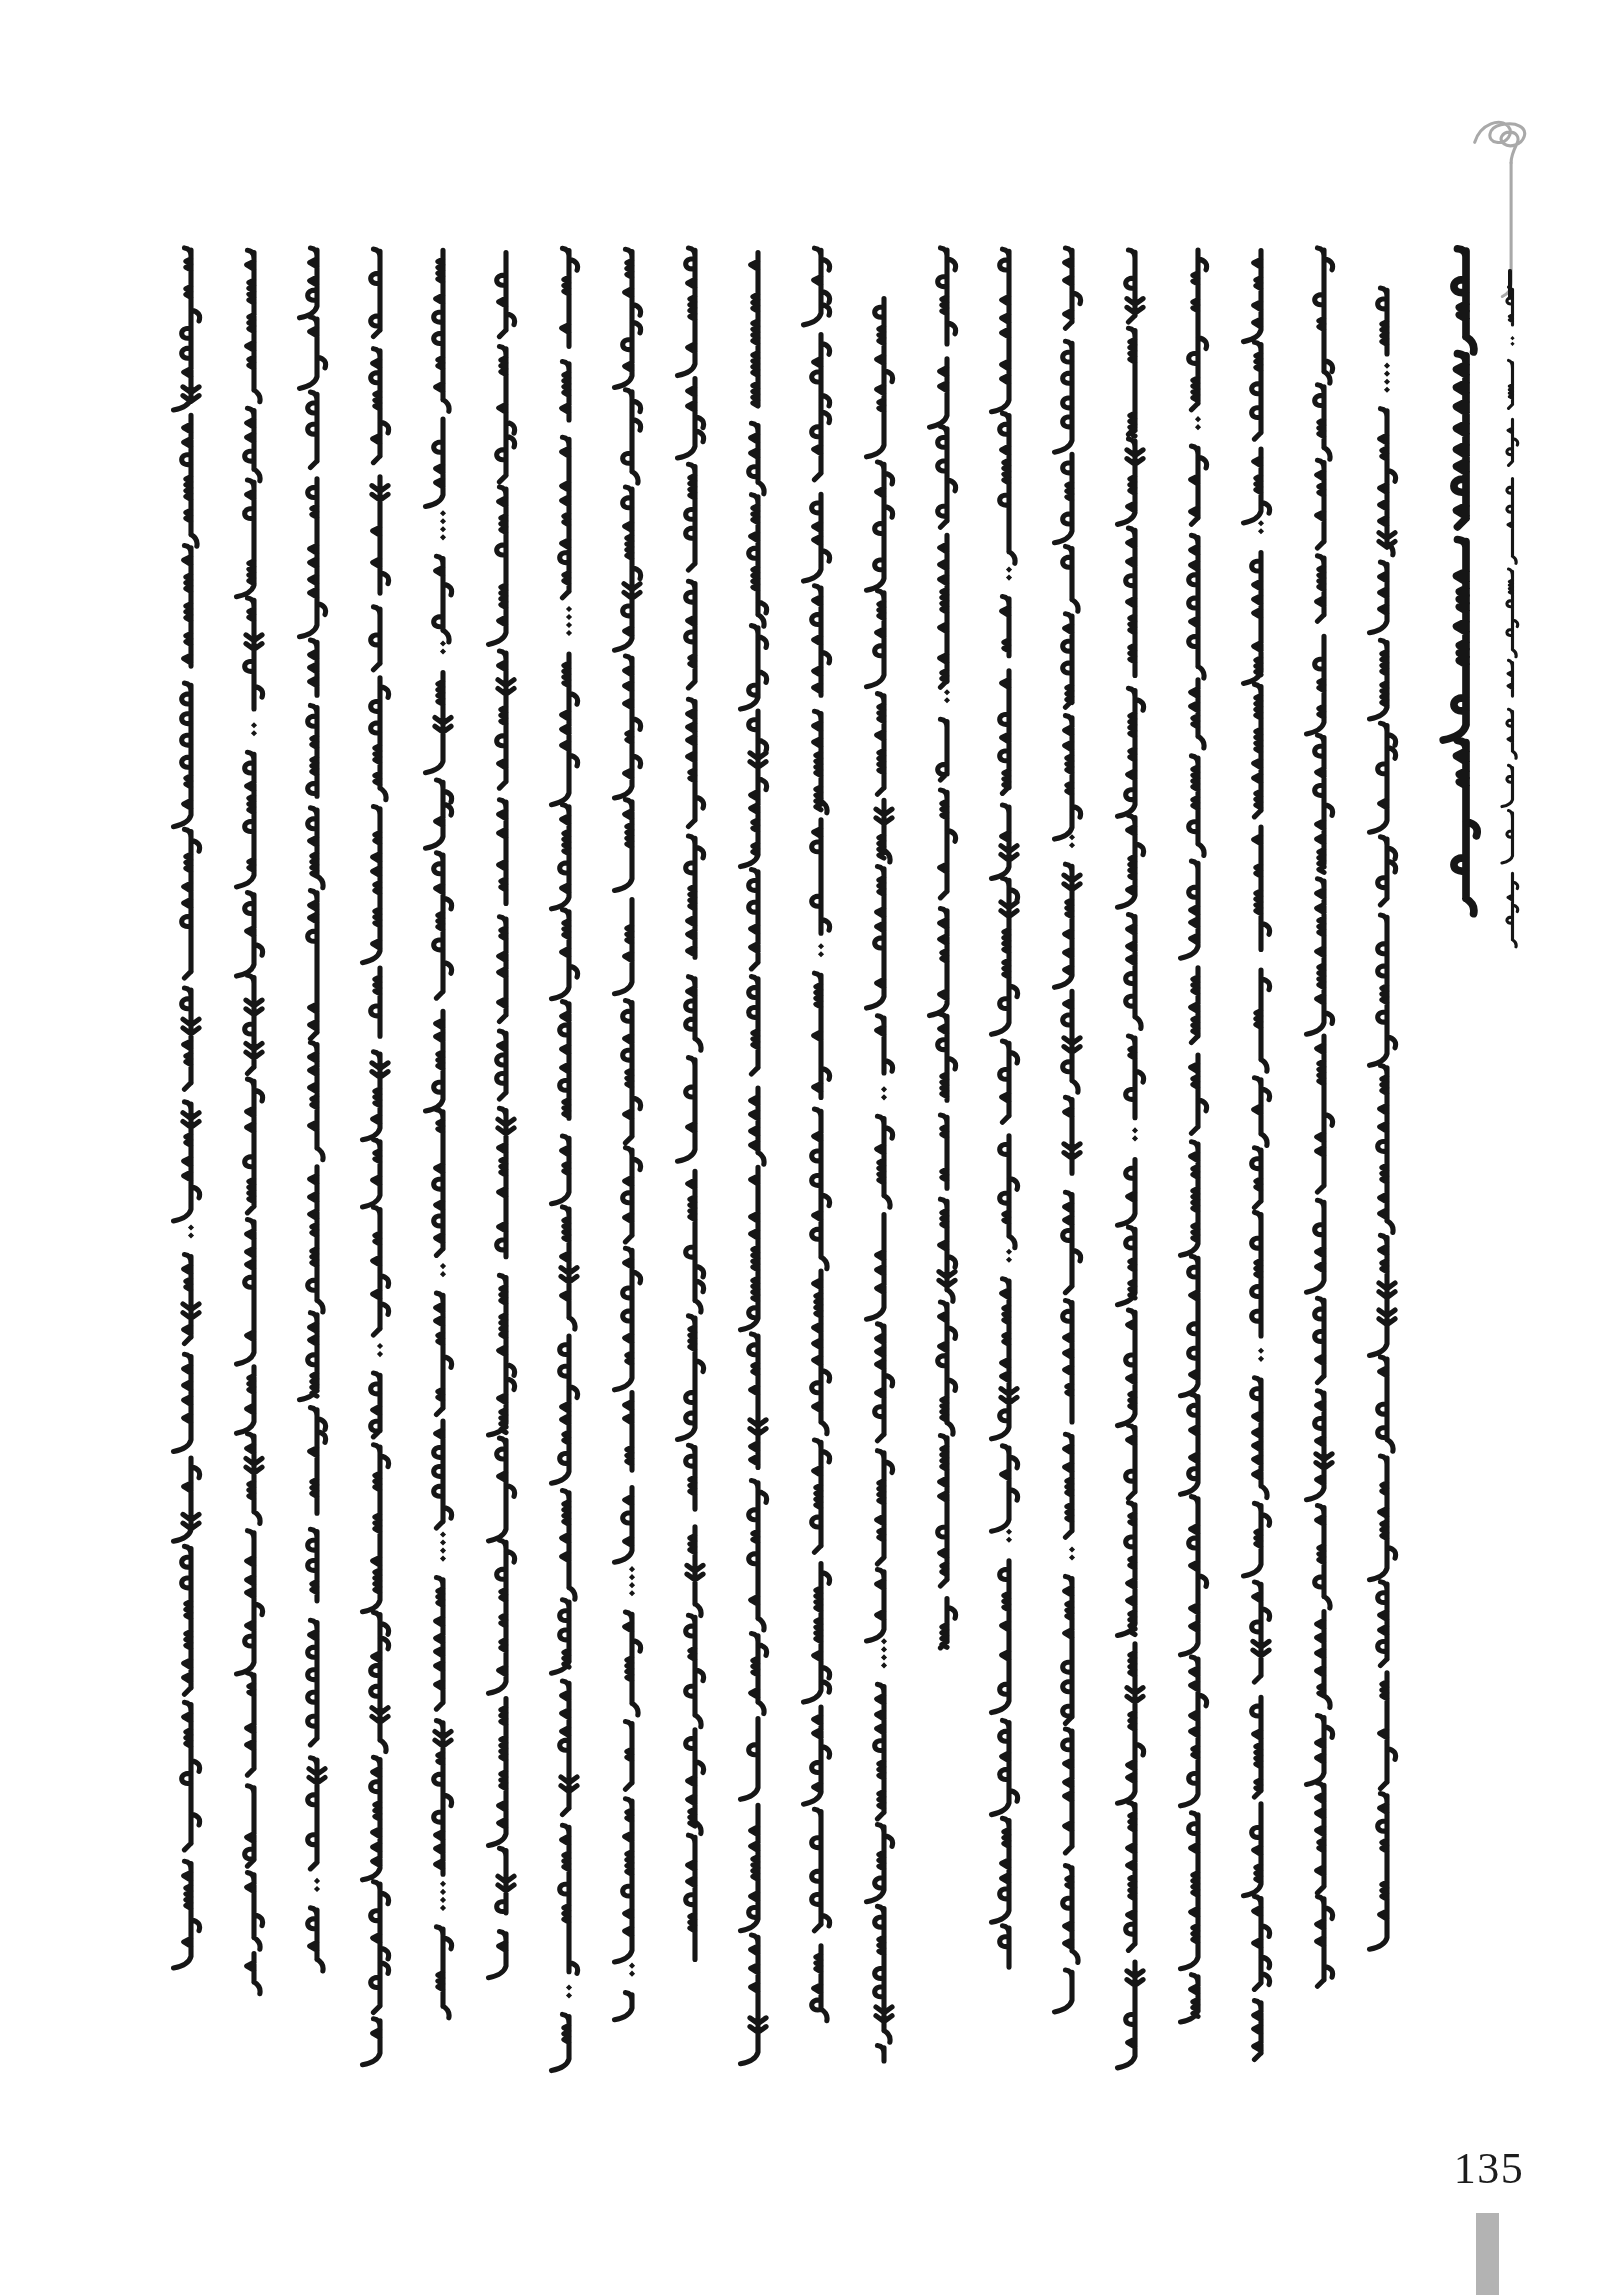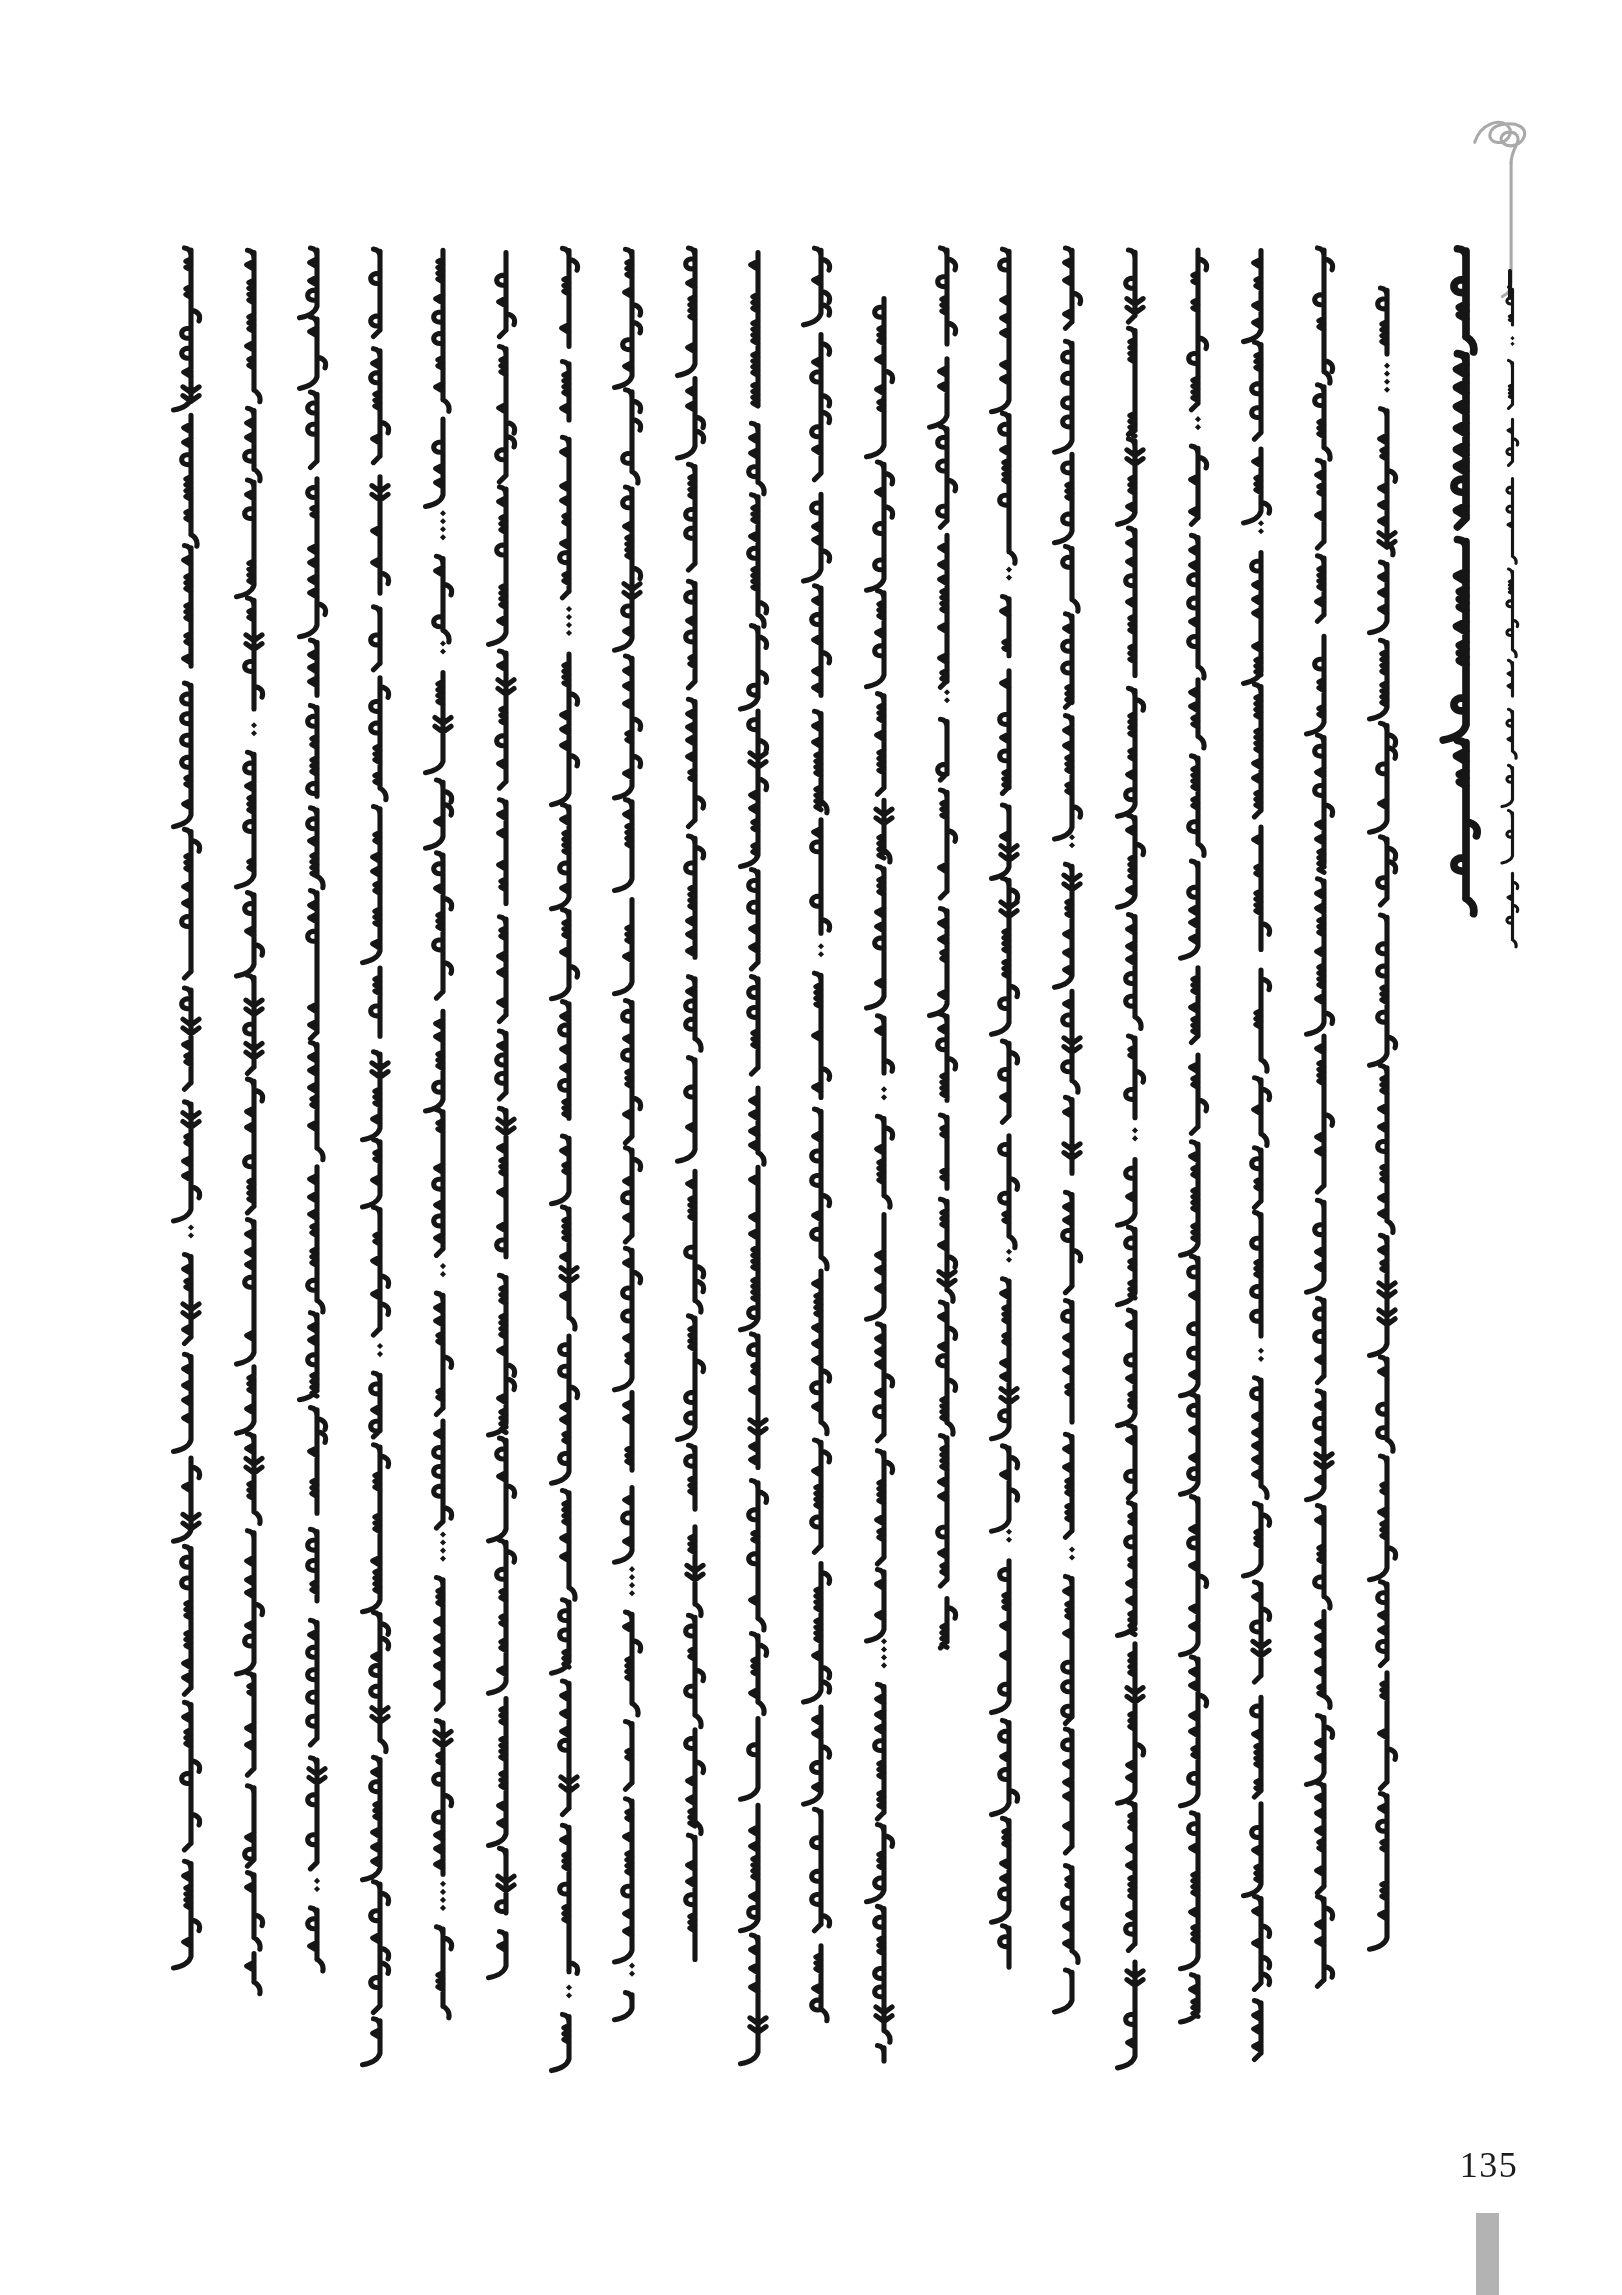--- a/index.html
+++ b/index.html
@@ -16,21 +16,21 @@
   .dash{
     position:absolute;
     background:#161616;
     border-radius:1.5px;
   }
   .page-number{
     position:absolute;
     width:102px;
     text-align:center;
     font-family:"Liberation Serif", serif;
-    font-size:36px;
+    font-size:44px;
     letter-spacing:1.5px;
     color:#1c1c1c;
     line-height:1;
   }
   .footer-bar{
     position:absolute;
   }
 </style>
 </head>
 <body>

